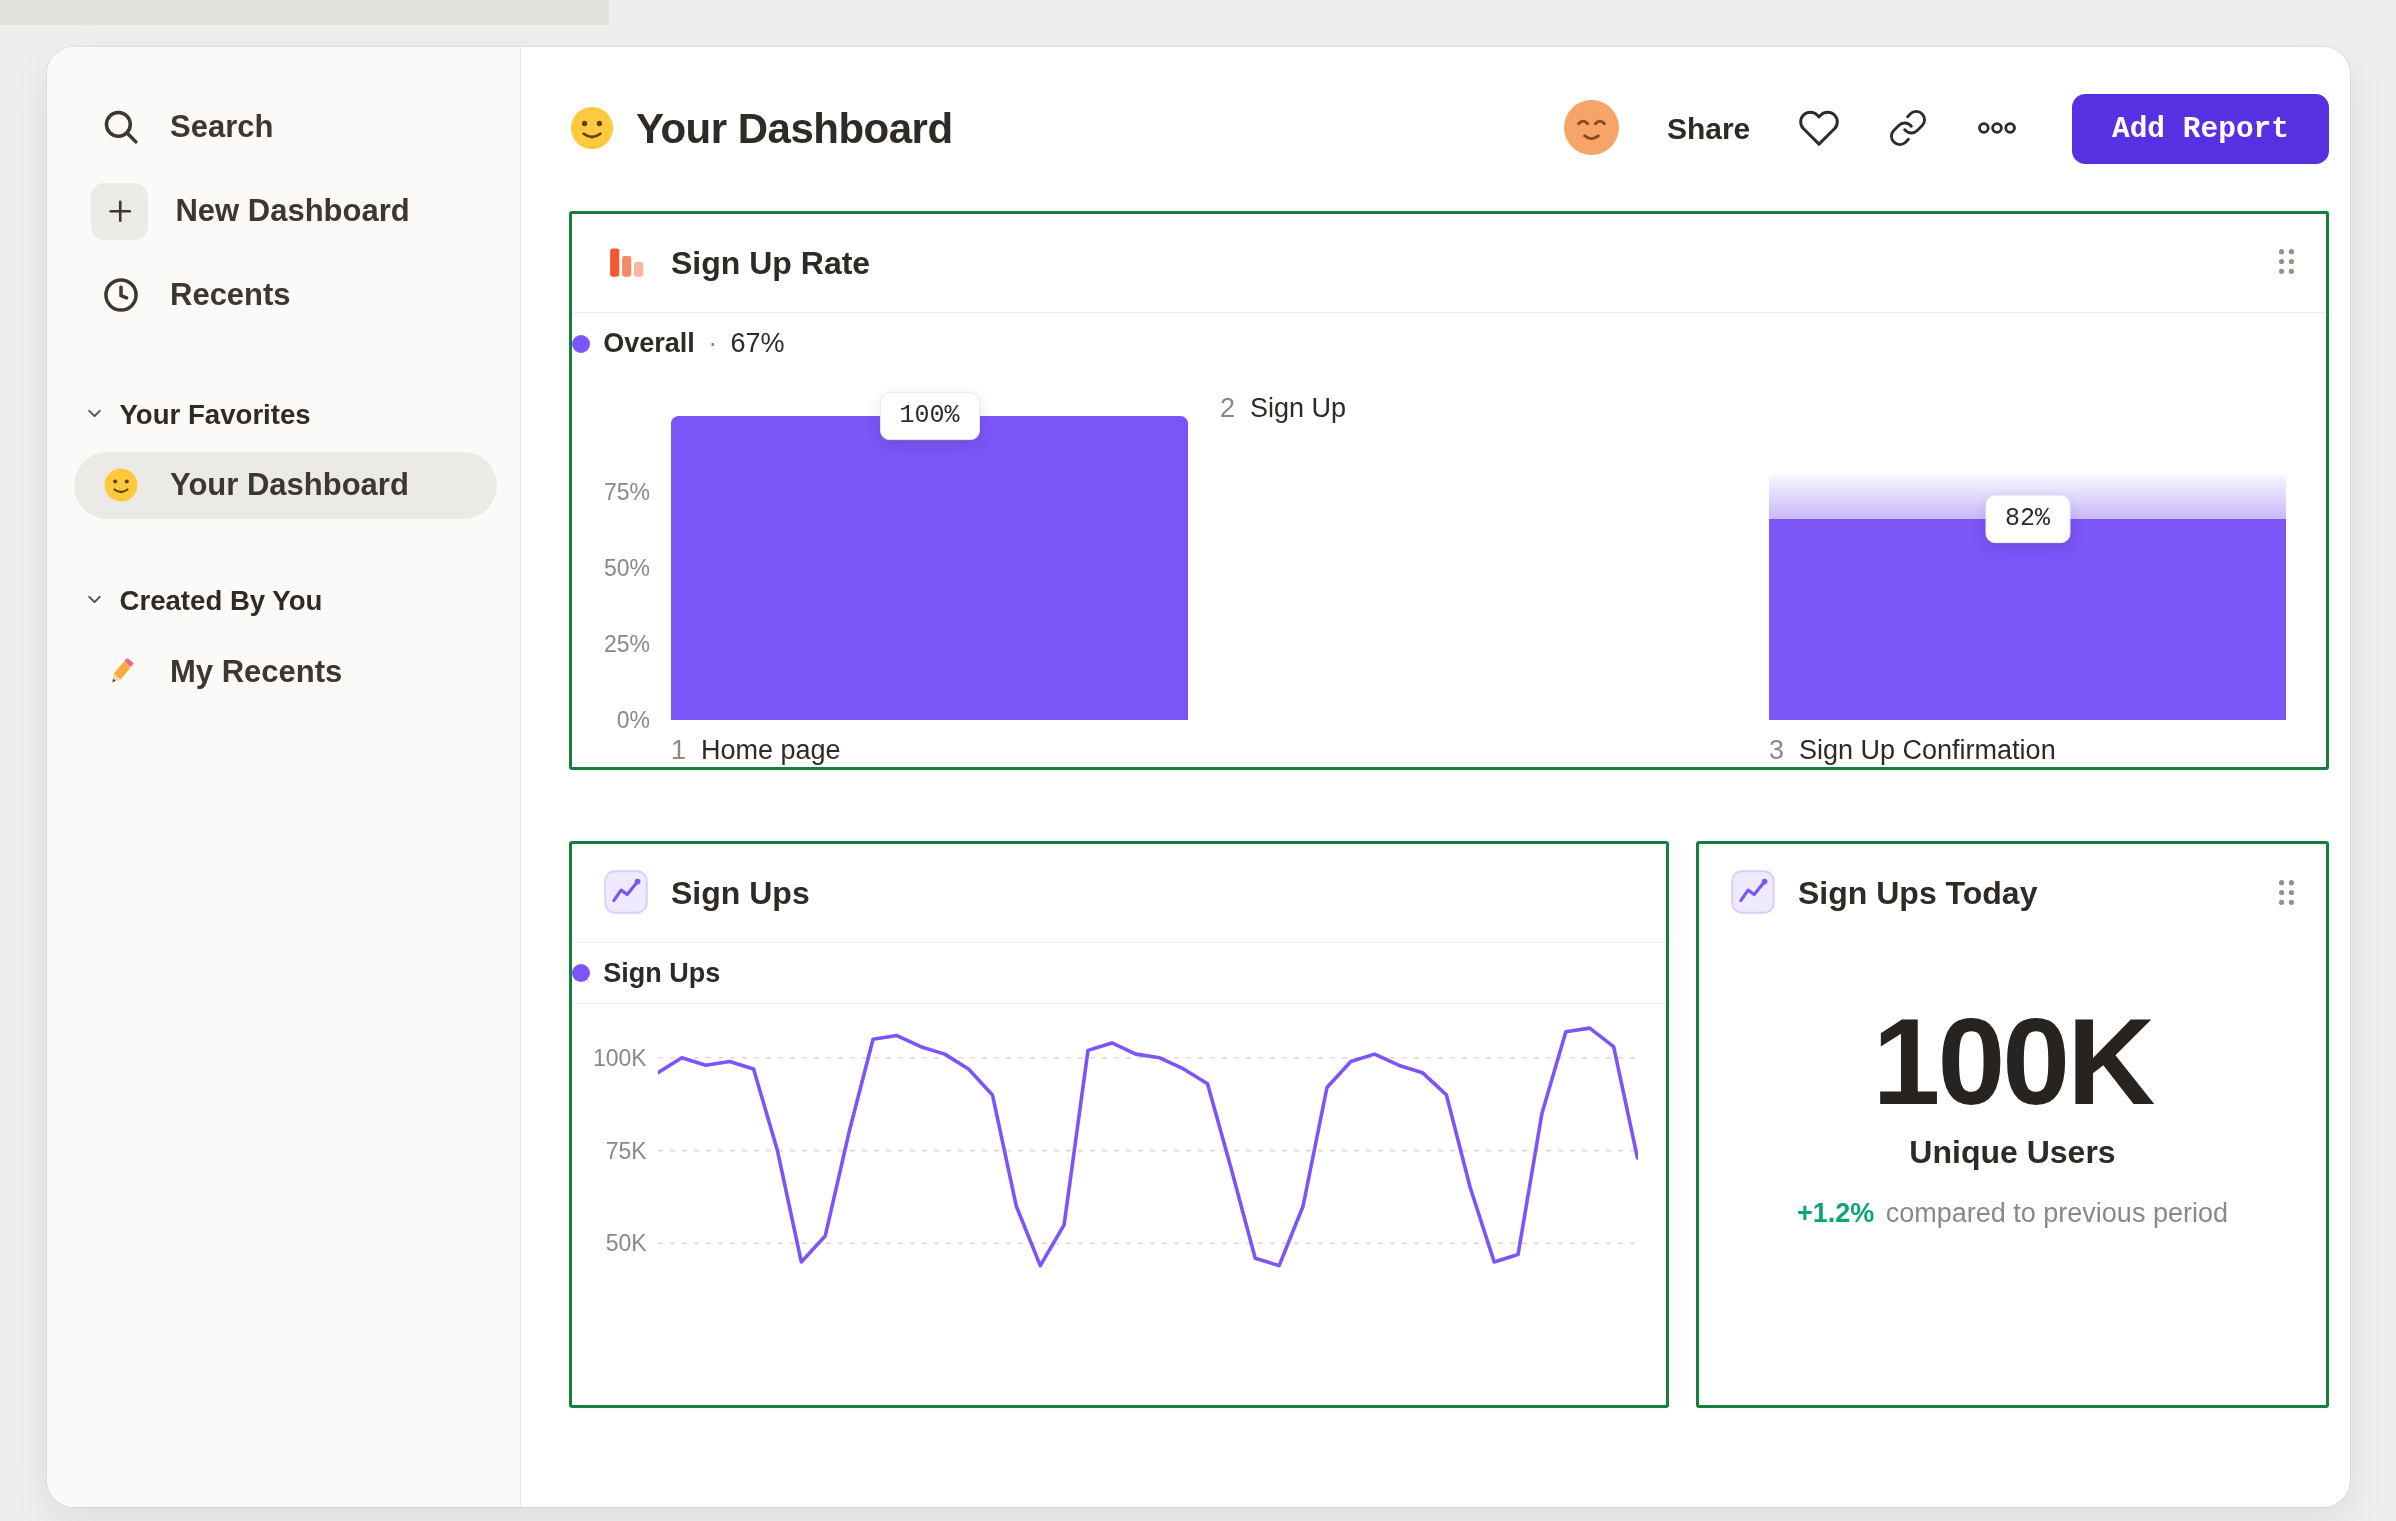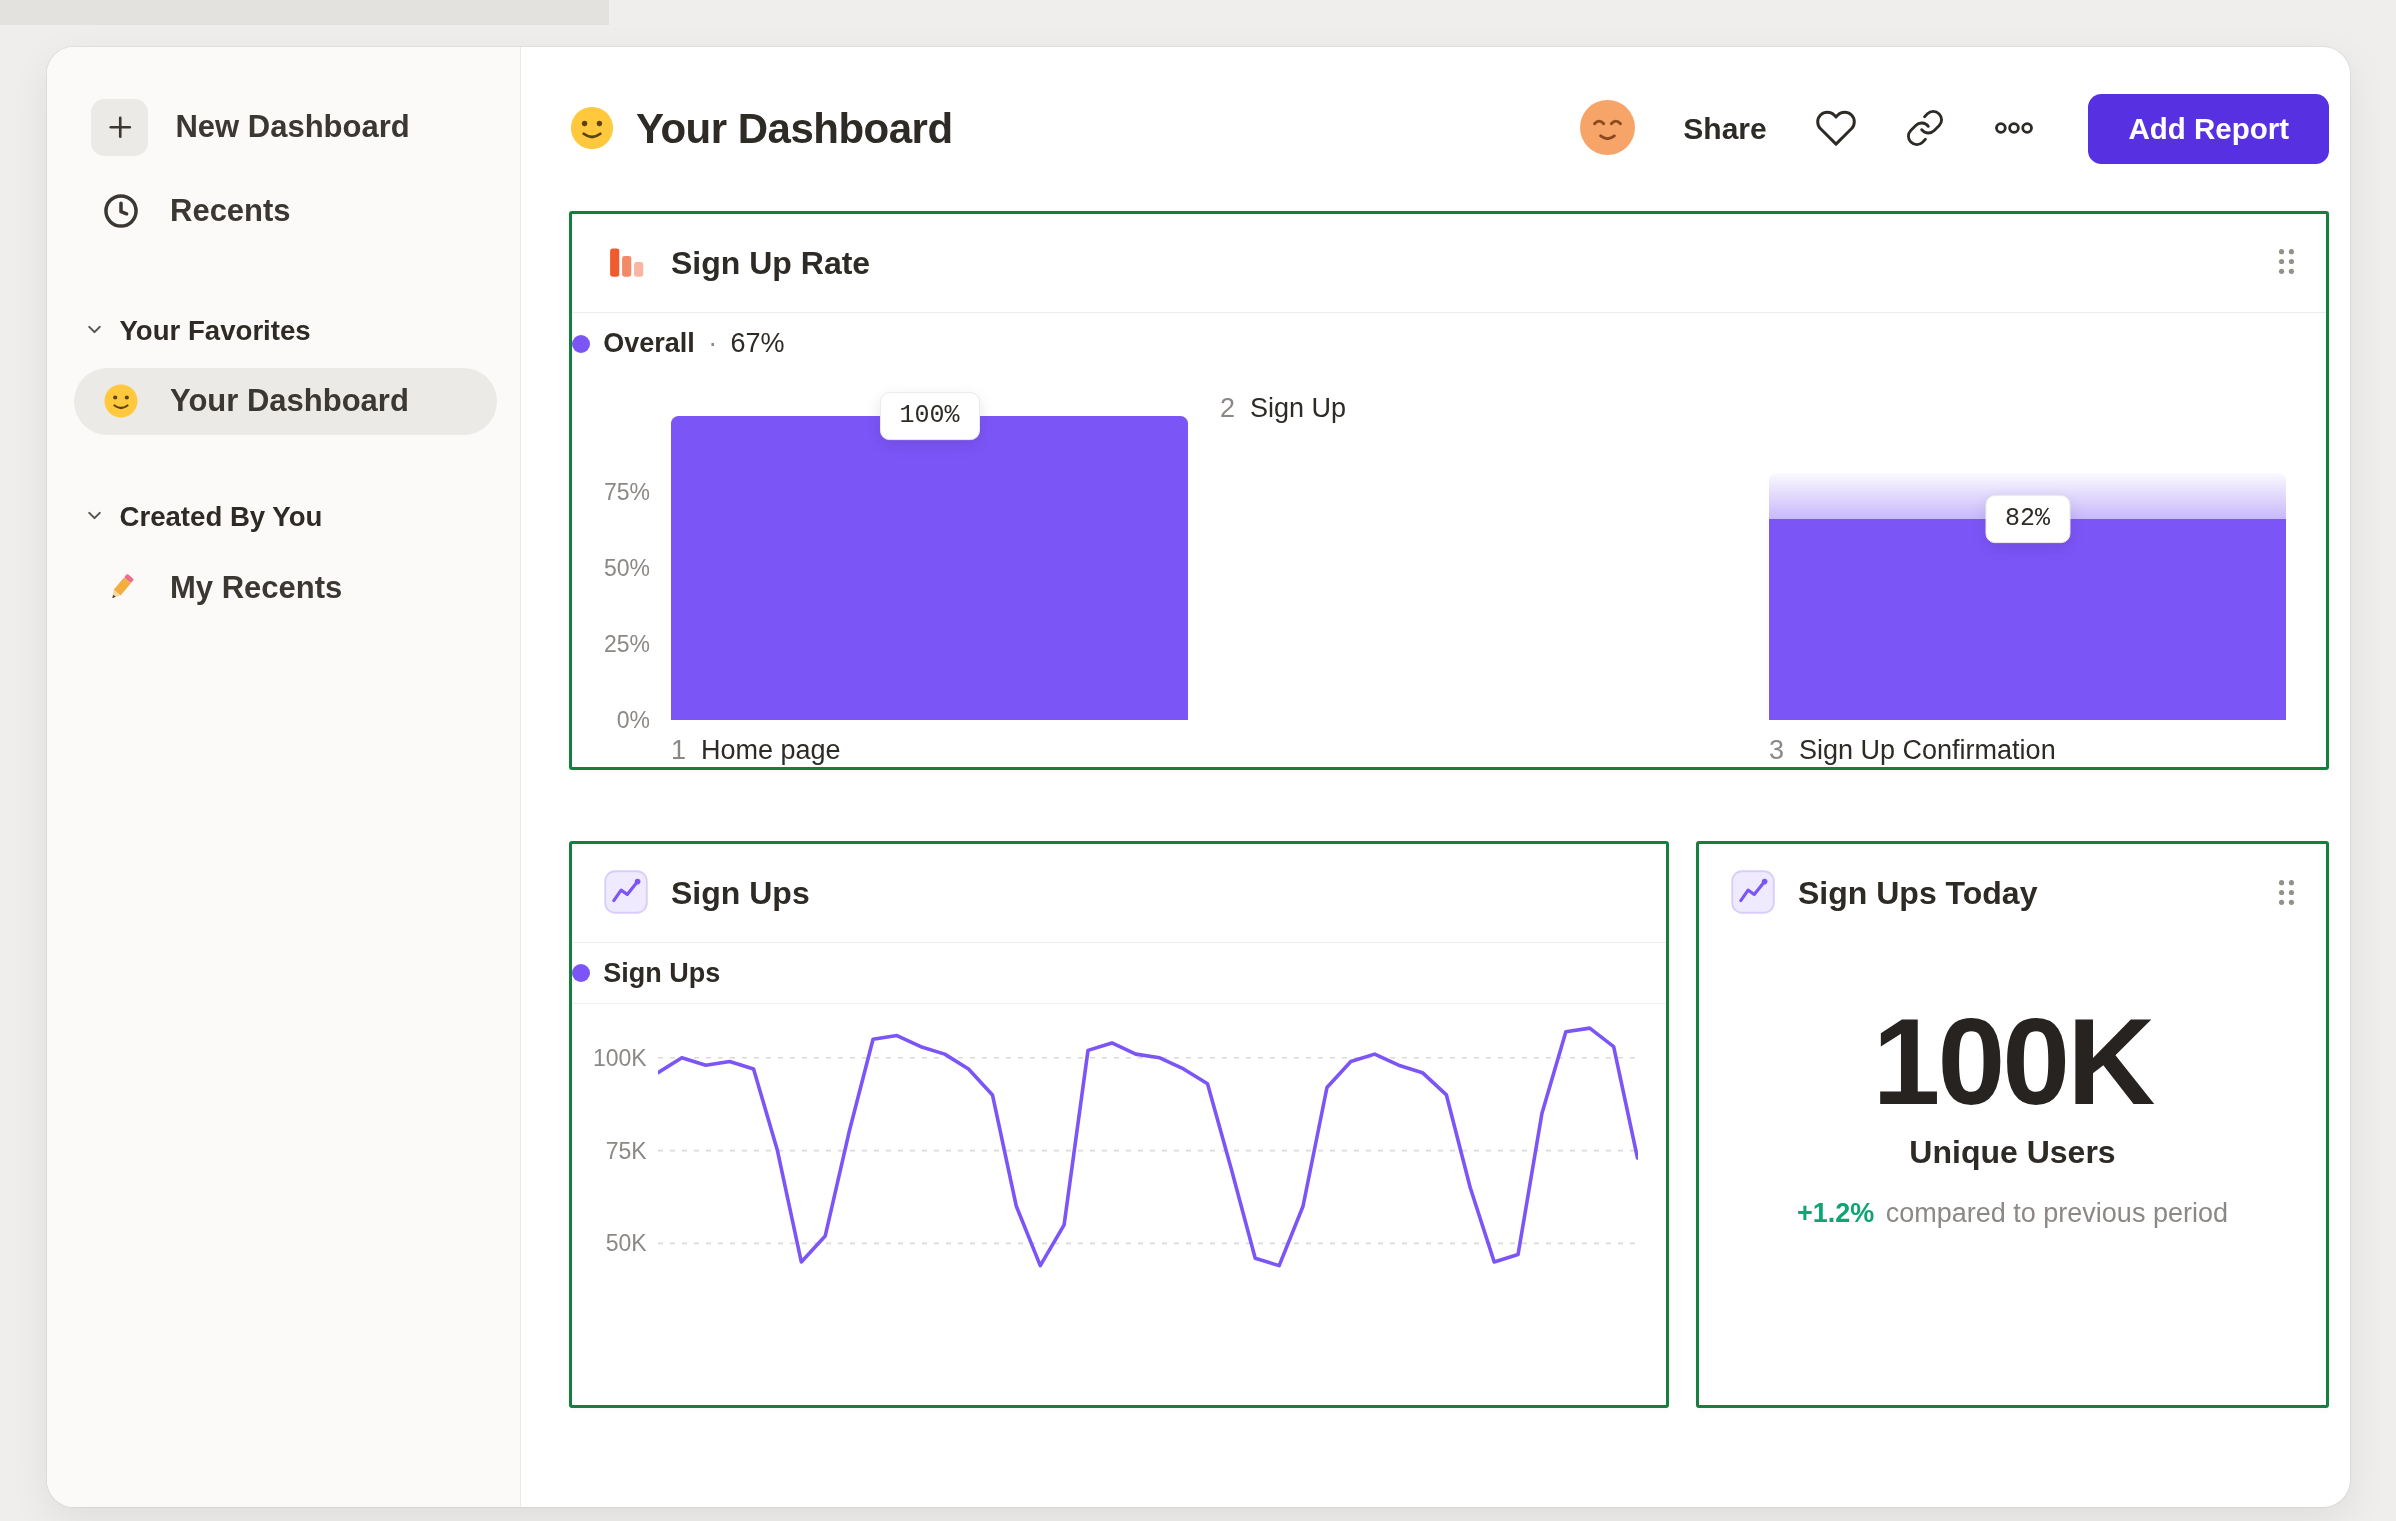--- a/index.html
+++ b/index.html
@@ -39,21 +39,21 @@
   .side-item.selected{background:#eceae7}
 
   
   .main{flex:1;min-width:0;padding:38px 21px 0 48px;display:flex;flex-direction:column}
   .main-head{display:flex;align-items:center;justify-content:space-between;height:88px}
   .title-group{display:flex;align-items:center;gap:21px}
   .page-title{font-size:42px;font-weight:700;letter-spacing:-0.5px}
   .head-actions{display:flex;align-items:center;gap:48px}
   .share-label{font-size:30px;font-weight:600;cursor:pointer}
   .icon-btn{display:flex;align-items:center;justify-content:center;cursor:pointer;background:none;border:none}
-  .btn-primary{height:70px;padding:0 40px;border-radius:13.3px;background:var(--btn);color:#fff;font-size:29.5px;font-weight:600;border:none;display:flex;align-items:center;cursor:pointer;font-family:Liberation Sans, sans-serif;margin-left:5.7px}
+  .btn-primary{height:70px;padding:0 40px;border-radius:13.3px;background:var(--btn);color:#fff;font-size:29.5px;font-weight:600;border:none;display:flex;align-items:center;cursor:pointer;font-family:Liberation Mono, monospace;margin-left:5.7px}
 
   
   .card{background:#fff;border:3px solid #15803d;border-radius:3px;box-shadow:0 1.9px 7.6px rgba(0,0,0,.03)}
   .card-head{display:flex;align-items:center;gap:23px;height:99px;padding:0 32px;position:relative}
   .card-head.divided{border-bottom:1px solid #eeece8}
   .card-title{font-size:32px;font-weight:700}
   .drag-handle{position:absolute;right:27px;top:50%;transform:translateY(-50%);cursor:grab;background:none;border:none}
   .legend{display:flex;align-items:center;justify-content:flex-start;gap:13.3px;height:61px;font-size:27px}
   .legend .dot{width:18px;height:18px;border-radius:50%;background:var(--accent);flex-shrink:0}
   .legend .lname{font-weight:600;color:var(--text)}
@@ -106,20 +106,29 @@
 </style>
 </head>
 <body style="background: rgb(239, 238, 236);">
 
 <div class="top-strip"></div>
 
 <div class="app">
 
   <aside class="sidebar">
 
+    <div class="side-item">
+      <span class="glyph">
+        <svg width="42" height="42" viewBox="0 0 24 24" fill="none" stroke="#3b3733" stroke-width="2" stroke-linecap="round">
+            <circle cx="10.5" cy="10.5" r="6.8"></circle>
+            <line x1="15.6" y1="15.6" x2="20.5" y2="20.5"></line>
+          </svg>
+      </span>
+      <span>Search</span>
+    </div>
 
     <div class="side-item">
       <span class="plus-box">
         <svg width="28.5" height="28.5" viewBox="0 0 24 24" fill="none" stroke="#3b3733" stroke-width="2.2" stroke-linecap="round">
             <line x1="12" y1="4" x2="12" y2="20"></line>
             <line x1="4" y1="12" x2="20" y2="12"></line>
           </svg>
       </span>
       <span>New Dashboard</span>
     </div>

